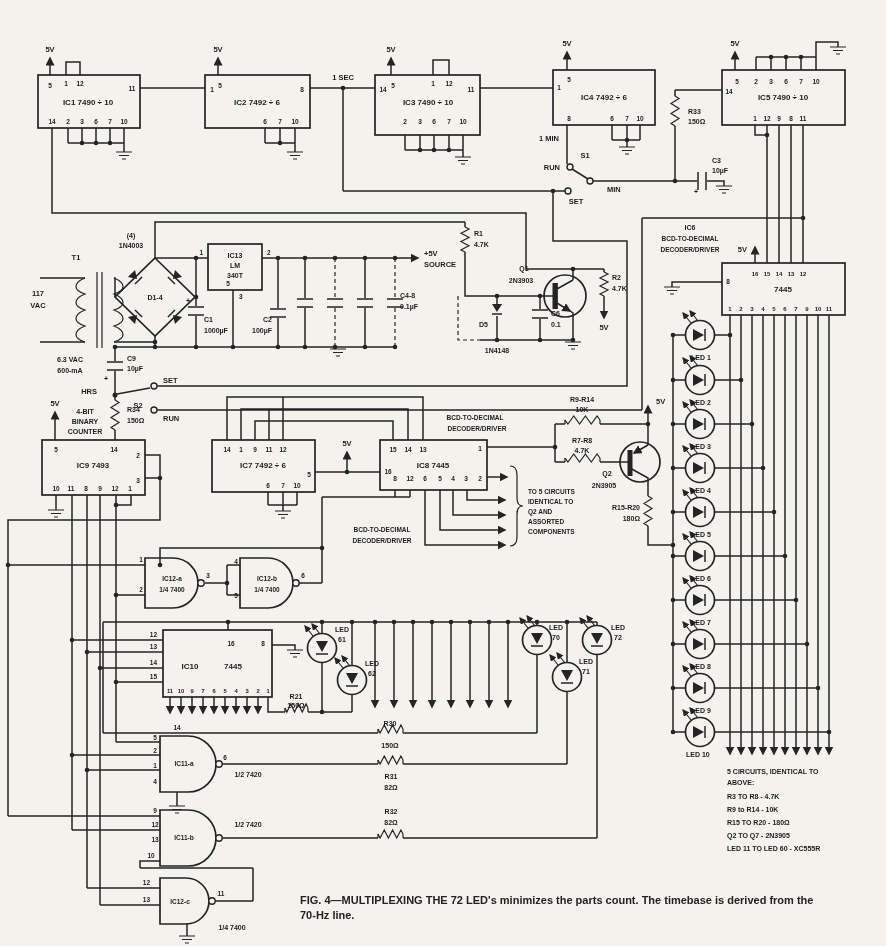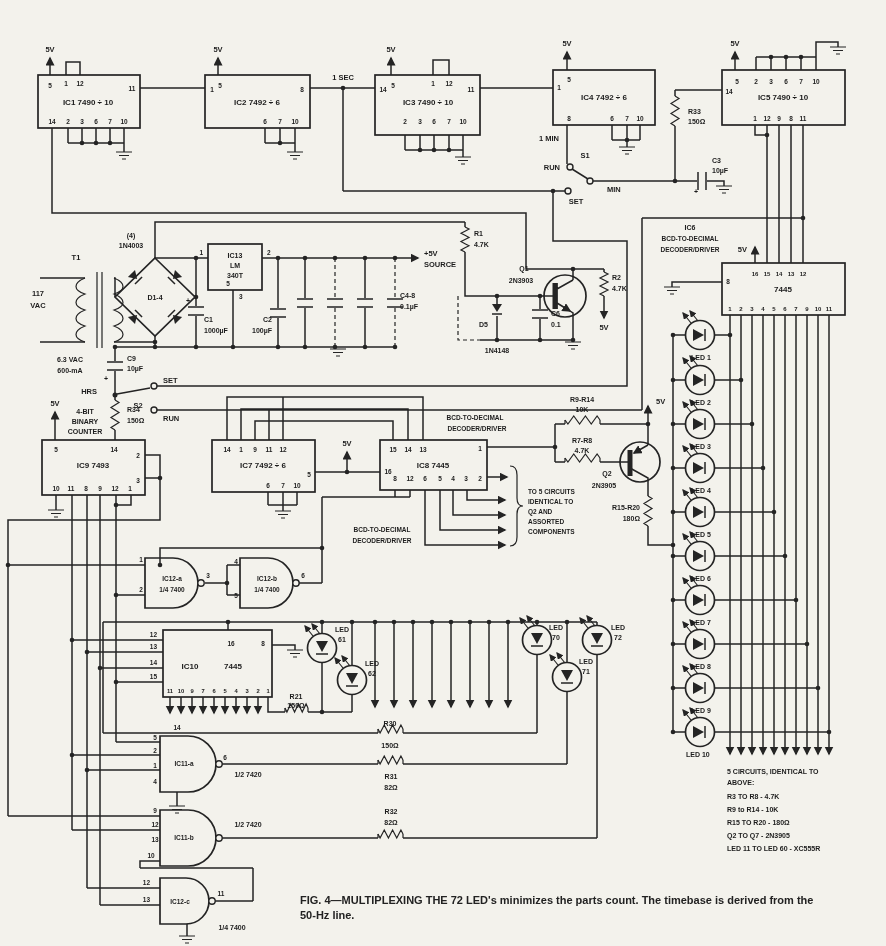--- a/index.html
+++ b/index.html
@@ -646,15 +646,15 @@
         <text x="549" y="630" text-anchor="start" font-size="7">LED</text>
         <text x="552" y="640" text-anchor="start" font-size="7">70</text>
         <text x="579" y="664" text-anchor="start" font-size="7">LED</text>
         <text x="582" y="674" text-anchor="start" font-size="7">71</text>
         <text x="611" y="630" text-anchor="start" font-size="7">LED</text>
         <text x="614" y="640" text-anchor="start" font-size="7">72</text>
       </g>
   </svg>
   <div id="caption">
     <span>FIG. 4—MULTIPLEXING THE 72 LED's minimizes the parts count. The timebase is derived from the</span><br>
-    <span>50-Hz line.</span>
+    <span>70-Hz line.</span>
   </div>
 </div>
 
 </body></html>

